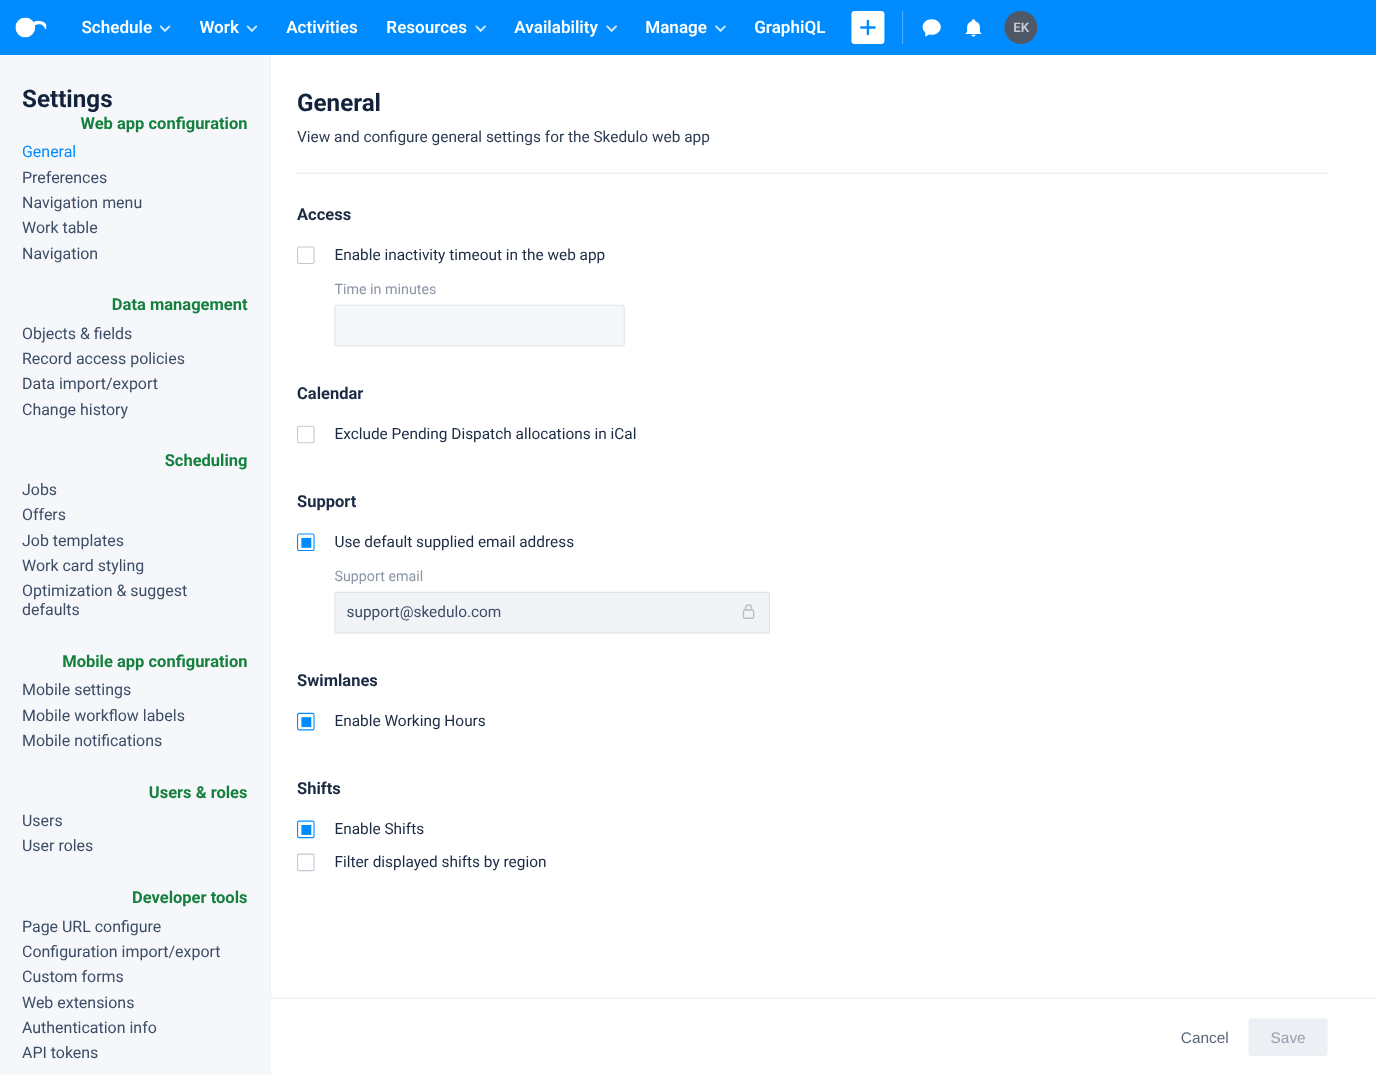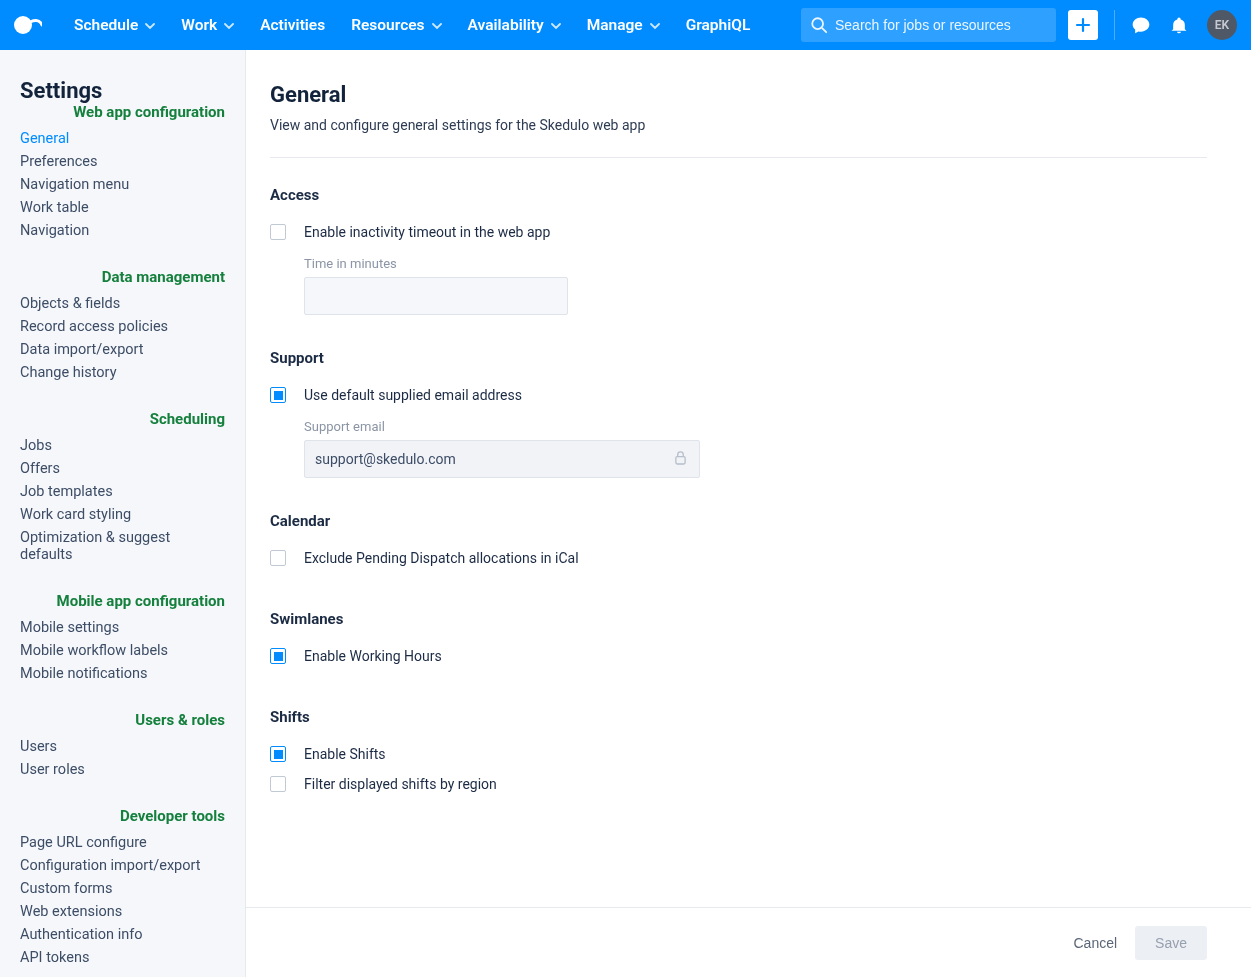--- a/index.html
+++ b/index.html
@@ -209,29 +209,20 @@
         <span>Manage</span>
         <span class="caret"><svg width="10" height="7" viewBox="0 0 10 7">
             <path d="M1 1l4 4 4-4" stroke="#fff" stroke-width="1.8" fill="none" stroke-linecap="round"></path>
           </svg></span>
       </div>
       <div class="nav-item">
         <span>GraphiQL</span>
       </div>
     </div>
 
-  <div class="searchwrap">
-    <span class="sicon">
-      <svg width="18" height="18" viewBox="0 0 20 20" fill="none">
-        <circle cx="8.5" cy="8.5" r="6" stroke="#fff" stroke-width="2"></circle>
-        <line x1="13.5" y1="13.5" x2="18" y2="18" stroke="#fff" stroke-width="2" stroke-linecap="round"></line>
-      </svg>
-    </span>
-    <input type="text" placeholder="Search for jobs or resources" style="">
-  </div>
 
   <div class="plusbtn">
     <svg width="16" height="16" viewBox="0 0 16 16">
       <line x1="8" y1="2" x2="8" y2="14" stroke="#008CFF" stroke-width="2.2" stroke-linecap="round"></line>
       <line x1="2" y1="8" x2="14" y2="8" stroke="#008CFF" stroke-width="2.2" stroke-linecap="round"></line>
     </svg>
   </div>
 
   <div class="divider"></div>
 
@@ -313,48 +304,48 @@
           <span class="chk" id="chk-timeout"></span>
           <span class="chk-label">Enable inactivity timeout in the web app</span>
         </div>
         <div class="subfield">
           <div class="fld-label">Time in minutes</div>
           <input class="fld-input" type="text" disabled="" value="" style="">
         </div>
       </div>
 
       <div class="section">
+        <div class="section-title">Calendar</div>
+        <div class="chkrow">
+          <span class="chk" id="chk-ical"></span>
+          <span class="chk-label">Exclude Pending Dispatch allocations in iCal</span>
+        </div>
+      </div>
+
+      <div class="section">
         <div class="section-title">Support</div>
         <div class="chkrow">
           <span class="chk checked" id="chk-supportdefault"></span>
           <span class="chk-label">Use default supplied email address</span>
         </div>
         <div class="subfield">
           <div class="fld-label">Support email</div>
           <div class="fld-input locked">
             <span>support@skedulo.com</span>
             <span>
               <svg width="13" height="15" viewBox="0 0 14 16" fill="none">
                 <rect x="2" y="7" width="10" height="8" rx="1.5" stroke="#b7bfcb" stroke-width="1.4"></rect>
                 <path d="M4 7V5a3 3 0 0 1 6 0v2" stroke="#b7bfcb" stroke-width="1.4" fill="none"></path>
               </svg>
             </span>
           </div>
         </div>
       </div>
 
       <div class="section">
-        <div class="section-title">Calendar</div>
-        <div class="chkrow">
-          <span class="chk" id="chk-ical"></span>
-          <span class="chk-label">Exclude Pending Dispatch allocations in iCal</span>
-        </div>
-      </div>
-
-      <div class="section">
         <div class="section-title">Swimlanes</div>
         <div class="chkrow">
           <span class="chk checked" id="chk-working"></span>
           <span class="chk-label">Enable Working Hours</span>
         </div>
       </div>
 
       <div class="section">
         <div class="section-title">Shifts</div>
         <div class="chkrow">

